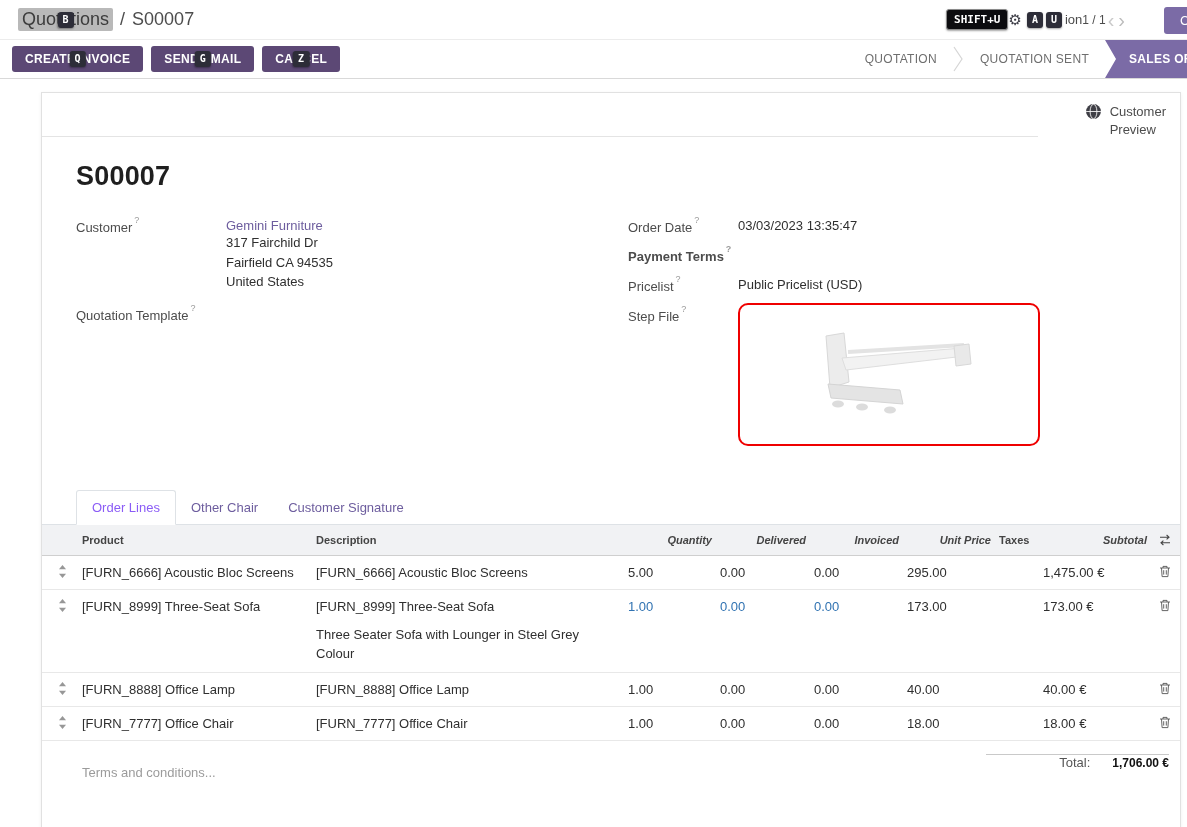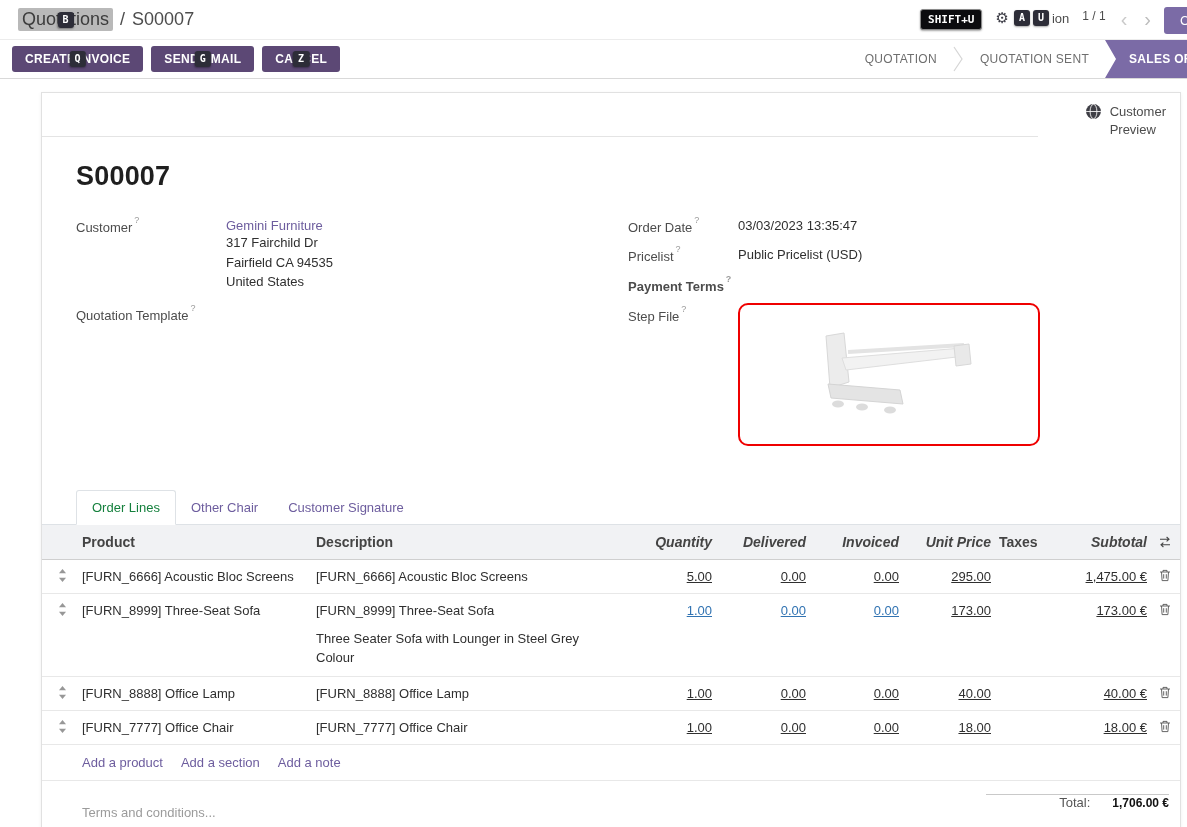--- a/index.html
+++ b/index.html
@@ -18,21 +18,21 @@
   .topbar{height:40px;display:flex;align-items:center;padding:0 18px;position:relative;
     border-bottom:1px solid #ececec;background:#fff;}
   .breadcrumb{font-size:18px;color:#4c4c4c;display:flex;align-items:center;gap:7px;white-space:nowrap;}
   .crumb-parent{position:relative;background:#b9b9b9;padding:1px 4px;border-radius:2px;cursor:pointer;color:#3c3c3c;}
   .crumb-current{color:#4c4c4c;}
   .kbd{display:inline-block;background:var(--kbd_bg);color:#fff;font-size:10px;font-weight:700;line-height:1;
     padding:3px 5px;border-radius:3px;font-family:"DejaVu Sans Mono","Liberation Mono",monospace;
     box-shadow:0 1px 2px rgba(0,0,0,.35);}
   .kbd-overlay{position:absolute;left:50%;top:50%;transform:translate(-50%,-50%);z-index:3;}
   .kbd-shift{background:#0c0c0f;border:1px solid #8a8a8a;padding:4px 7px;font-size:11px;}
-  .topbar-right{margin-left:auto;display:flex;align-items:flex-start;gap:13px;margin-right:16px;}
+  .topbar-right{margin-left:auto;display:flex;align-items:center;margin-right:42px;}
   .action-menu{display:flex;align-items:center;gap:3px;cursor:pointer;color:#4c4c4c;}
   .gear{font-size:15px;color:#3d3d46;margin-right:2px;}
   .pager-value{font-size:12px;color:#4c4c4c;cursor:pointer;}
   .pager-prev,.pager-next{font-size:20px;line-height:1;color:#c9c9c9;cursor:pointer;padding:0 2px;}
   .pager-next{color:#bdbdbd;}
   .btn-create{position:absolute;right:-48px;top:7px;background:var(--stage_purple);color:#fff;border:none;
     border-radius:3px;padding:6px 16px;font-size:13px;cursor:pointer;font-family:inherit;}
   
   .actionbar{height:39px;display:flex;align-items:stretch;padding-left:12px;border-bottom:1px solid #d9d9d9;background:#fff;}
   .btn-dark{position:relative;align-self:center;background:var(--brand_purple);color:#fff;border:none;border-radius:3px;
@@ -64,29 +64,29 @@
   .addr{color:#2f2f2f;line-height:1.5;}
   .fvalue{color:#2f2f2f;}
   .empty-field{min-height:18px;cursor:pointer;}
   .col-left .field-row.template-row{margin-top:14px;}
   .stepfile-box{width:302px;height:143px;border:2px solid var(--red_border);border-radius:10px;background:#fff;
     display:flex;align-items:center;justify-content:center;cursor:pointer;margin-top:-4px;}
   
   .tabs{margin-top:32px;display:flex;align-items:flex-end;padding-left:34px;border-bottom:1px solid var(--border);}
   .tab{padding:9px 15px;cursor:pointer;}
   .tab-active{background:#fff;border:1px solid var(--border);border-bottom-color:#fff;margin-bottom:-1px;
-    color:#15803d;border-top-left-radius:3px;border-top-right-radius:3px;}
+    color:#8b5cf6;border-top-left-radius:3px;border-top-right-radius:3px;}
   .tab-inactive{color:var(--link_purple);}
   
   table{width:100%;border-collapse:collapse;table-layout:fixed;}
   thead th{background:#f1f2f4;border-bottom:1px solid #cfcfcf;padding:9px 8px 9px 0;font-weight:700;
-    color:#444;text-align:left;font-size:14px;white-space:nowrap;}
+    color:#444;text-align:left;font-size:11px;white-space:nowrap;}
   thead th.num{text-align:right;font-style:italic;}
   tbody td{padding:9px 8px 9px 0;border-bottom:1px solid #e8e8e8;color:#2f2f2f;vertical-align:top;}
-  tbody td.num{text-align:right;white-space:nowrap;text-decoration:underline;}
+  tbody td.num{white-space:nowrap;}
   td.handle-cell,th.handle-cell{text-align:center;padding:9px 0;cursor:grab;}
   td.trash-cell,th.trash-cell{text-align:center;padding-right:6px;cursor:pointer;}
   .accent{color:var(--accent_blue);}
   .desc-extra{margin-top:12px;line-height:1.45;max-width:300px;}
   
   .add-links{display:flex;gap:18px;padding:10px 0 10px 40px;border-bottom:1px solid #e8e8e8;}
   .add-links span{color:var(--link_purple);cursor:pointer;}
   
   .sheet-footer{display:flex;justify-content:space-between;align-items:flex-start;padding:0 11px 40px 40px;}
   .terms{margin-top:24px;color:#9b9b9b;cursor:text;}
@@ -192,30 +192,30 @@
       </div>
 
       <div class="col-right">
         <div class="field-row">
           <div class="flabel">
             <span>Order Date</span><sup class="help">?</sup>
           </div>
           <div class="fvalue">03/03/2023 13:35:47</div>
         </div>
         <div class="field-row">
-          <div class="flabel">
-            <span>Pricelist</span><sup class="help">?</sup>
-          </div>
-          <div class="fvalue">Public Pricelist (USD)</div>
-        </div>
-        <div class="field-row">
           <div class="flabel bold">
             <span>Payment Terms</span><sup class="help">?</sup>
           </div>
           <div class="fvalue empty-field"></div>
+        </div>
+        <div class="field-row">
+          <div class="flabel">
+            <span>Pricelist</span><sup class="help">?</sup>
+          </div>
+          <div class="fvalue">Public Pricelist (USD)</div>
         </div>
         <div class="field-row">
           <div class="flabel">
             <span>Step File</span><sup class="help">?</sup>
           </div>
           <div class="stepfile-box">
             <span>
               <svg width="170" height="92" viewBox="0 0 170 92">
                 <polygon points="22,8 40,5 45,54 26,60" fill="#ececec" stroke="#d8d8d8" stroke-width="1"></polygon>
                 <polygon points="38,30 158,20 161,28 42,42" fill="#f2f2f2" stroke="#dedede" stroke-width="1"></polygon>
@@ -354,25 +354,20 @@
           <td class="num">18.00 €</td>
           <td class="trash-cell">
             <svg width="12" height="13" viewBox="0 0 12 13" style="margin:0 auto;">
                 <path d="M1 3h10M4 3V1.4h4V3M2.5 3l.6 8.6h5.8L9.5 3M4.7 5.2v4.4M7.3 5.2v4.4" stroke="#555" fill="none" stroke-width="0.9"></path>
               </svg>
           </td>
         </tr>
       </tbody>
     </table>
 
-    <div class="add-links">
-      <span>Add a product</span>
-      <span>Add a section</span>
-      <span>Add a note</span>
-    </div>
 
     <div class="sheet-footer">
       <div class="terms">Terms and conditions...</div>
       <div class="total-box">
         <span class="total-label">Total:</span>
         <span class="total-value">1,706.00 €</span>
       </div>
     </div>
   </div>
 </div>

